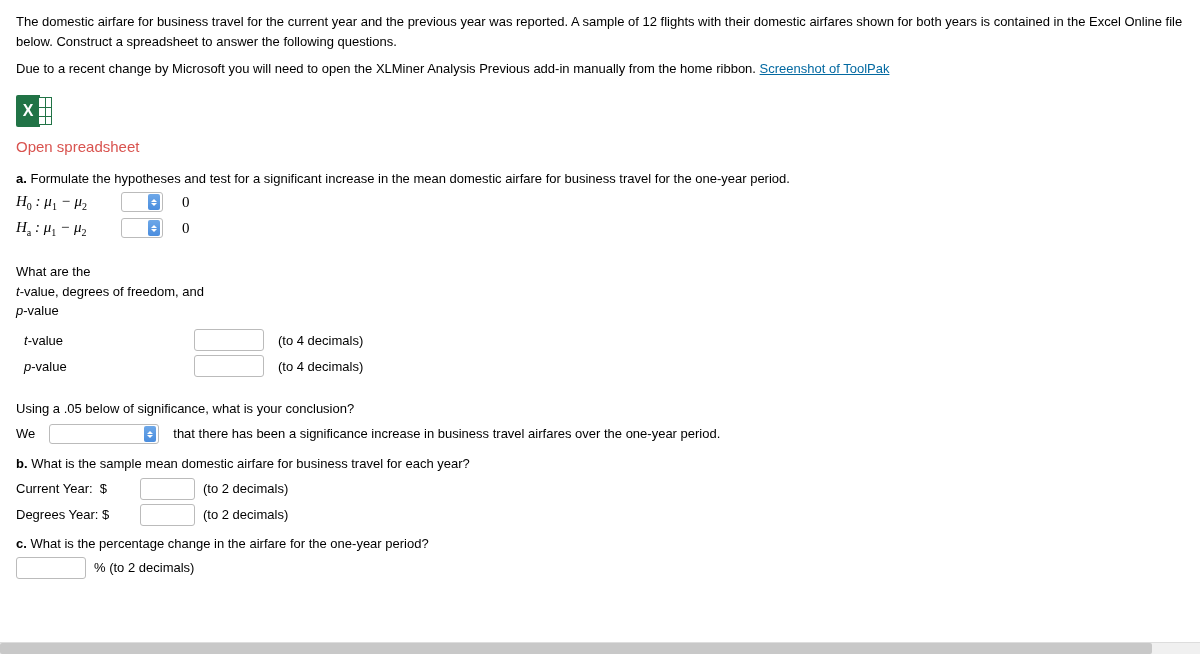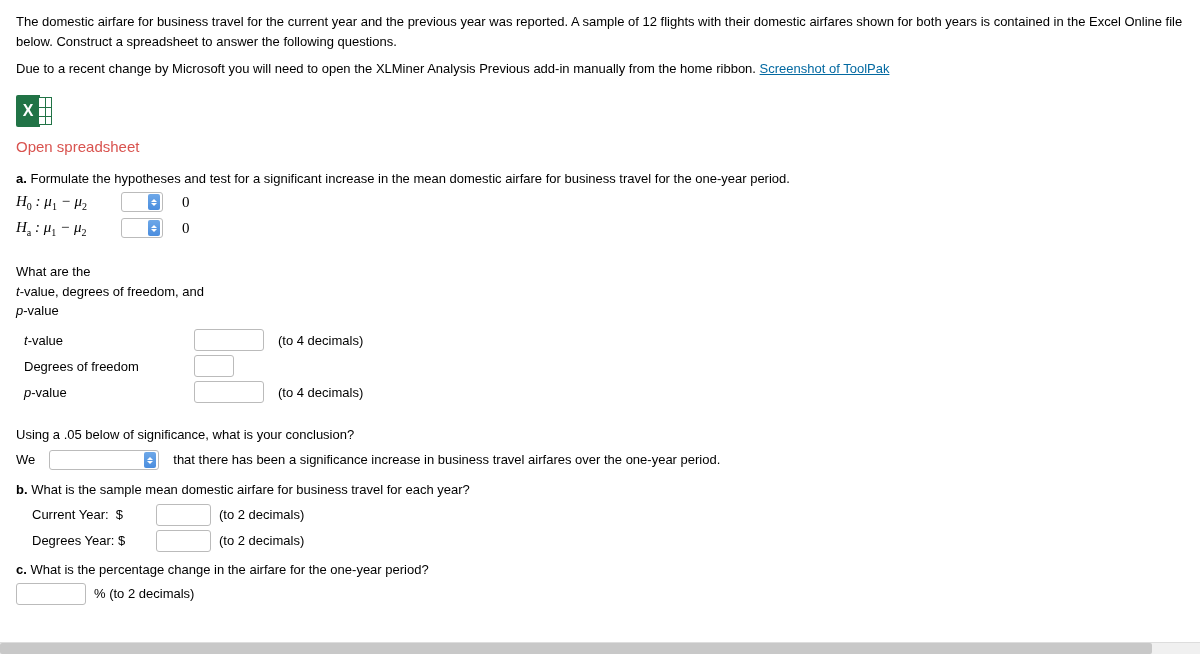--- a/index.html
+++ b/index.html
@@ -143,21 +143,21 @@
       height: 22px;
       background: #fff;
       padding: 0 4px;
     }
     .w70 { width: 70px; }
     .w40 { width: 40px; }
     .w55 { width: 55px; }
     .hint { margin-left: 4px; }
     .inline-row { display: flex; align-items: center; gap: 14px; margin: 6px 0 10px 0; flex-wrap: wrap; }
     .year-row { display: flex; align-items: center; margin: 4px 0; gap: 4px; }
-    .year-label { min-width: 120px; margin-left: 16px; }
+    .year-label { min-width: 120px; }
     .scrollbar {
       position: fixed;
       left: 0; right: 0; bottom: 0;
       height: 12px;
       background: #f0f0f0;
       border-top: 1px solid #ddd;
     }
     .scrollbar .thumb {
       position: absolute;
       left: 0;
@@ -225,24 +225,20 @@
     <div><span class="italic">p</span><span>-value</span></div>
   </div>
 
   <div class="stat-table">
     <div class="stat-row">
       <span class="stat-label"><span class="italic">t</span>-value</span>
       <input class="input-box w70" style="">
       <span class="hint">(to 4 decimals)</span>
     </div>
     <div class="stat-row">
-      <span class="stat-label">Degrees of freedom</span>
-      <input class="input-box w40" style="">
-    </div>
-    <div class="stat-row">
       <span class="stat-label"><span class="italic">p</span>-value</span>
       <input class="input-box w70" style="">
       <span class="hint">(to 4 decimals)</span>
     </div>
   </div>
 
   <p class="qtext">Using a .05 below of significance, what is your conclusion?</p>
 
   <div class="inline-row">
     <span>We</span>

